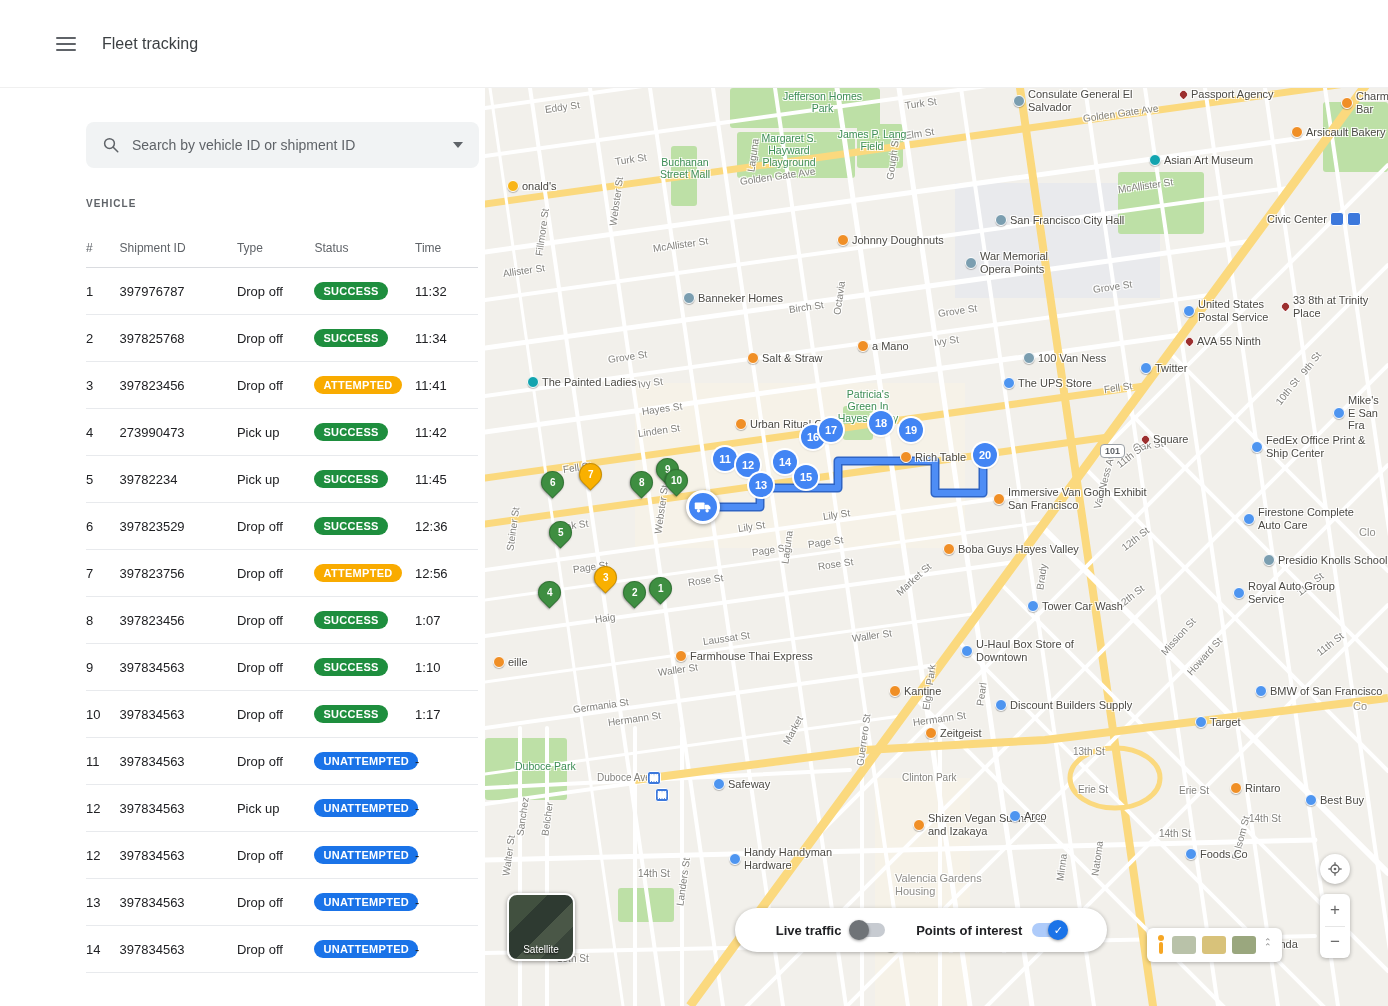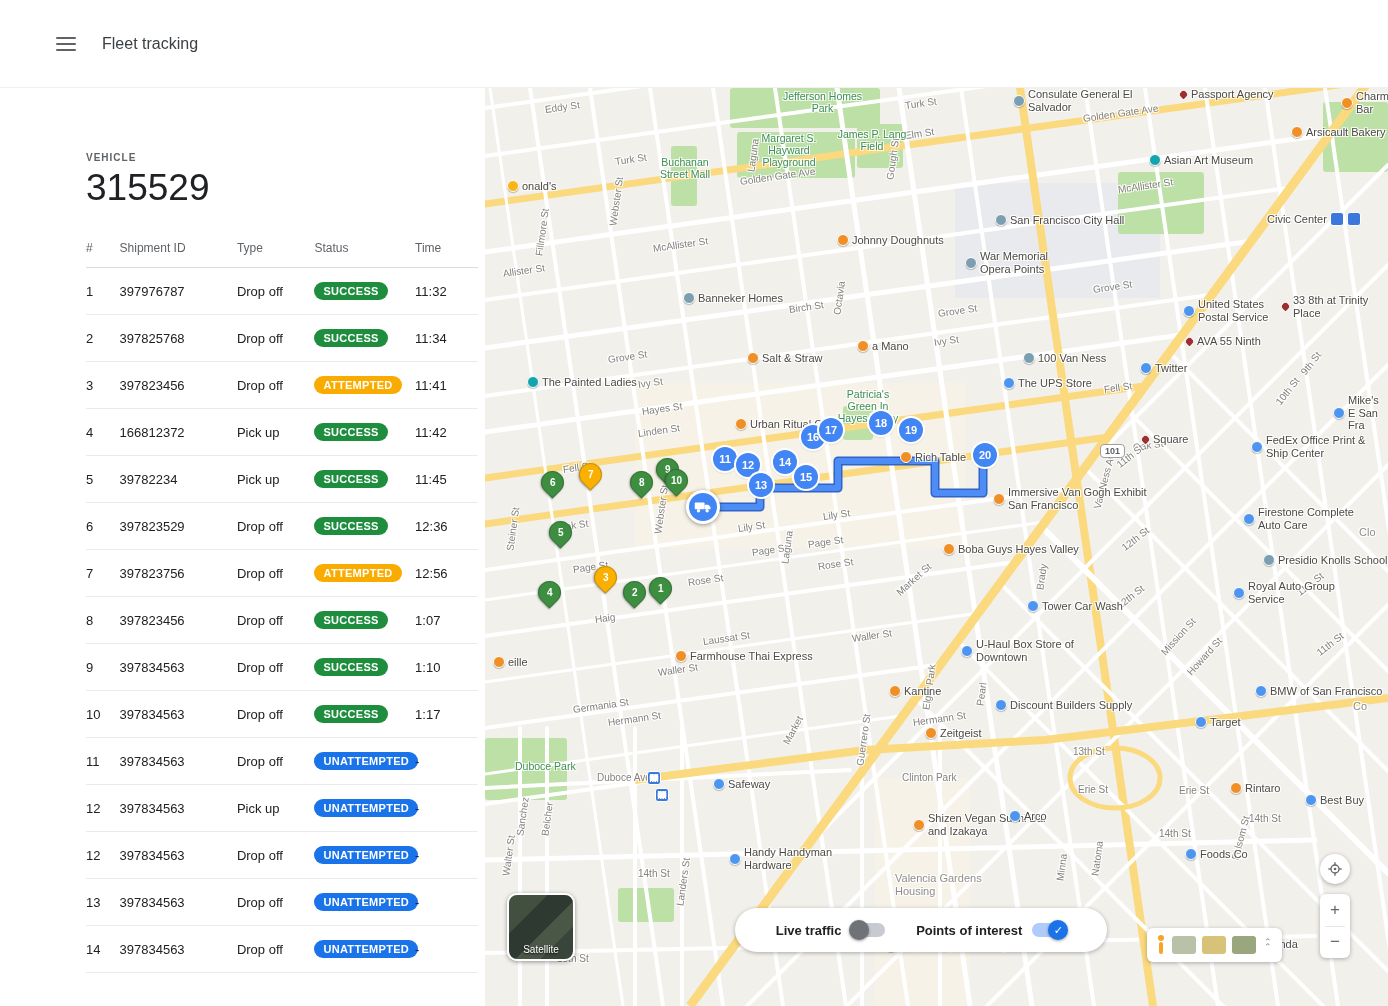--- a/index.html
+++ b/index.html
@@ -77,23 +77,30 @@
       <span></span>
         <span></span>
         <span></span>
     </button>
     <h1 class="app-title">Fleet tracking</h1>
   </header>
 
   <div class="content">
 
     <aside>
+      <div class="search">
+        <svg width="18" height="18" viewBox="0 0 24 24">
+          <circle cx="10" cy="10" r="6.5" fill="none" stroke="#5f6368" stroke-width="2"></circle>
+          <line x1="15" y1="15" x2="21" y2="21" stroke="#5f6368" stroke-width="2" stroke-linecap="round"></line>
+        </svg>
+        <span class="ph">Search by vehicle ID or shipment ID</span>
+        <span class="chev"></span>
+      </div>
 
       <div class="veh-label">VEHICLE</div>
-      <div class="veh-id">315529</div>
 
       <table>
         <colgroup>
             <col class="c0">
             <col class="c1">
             <col class="c2">
             <col class="c3">
             <col class="c4">
           </colgroup>
         <thead>
@@ -122,21 +129,21 @@
             </tr>
             <tr>
               <td>3</td>
               <td>397823456</td>
               <td>Drop off</td>
               <td><span class="badge" style="background: rgb(249, 171, 0);">ATTEMPTED</span></td>
               <td>11:41</td>
             </tr>
             <tr>
               <td>4</td>
-              <td>166812372</td>
+              <td>273990473</td>
               <td>Pick up</td>
               <td><span class="badge" style="background: rgb(30, 142, 62);">SUCCESS</span></td>
               <td>11:42</td>
             </tr>
             <tr>
               <td>5</td>
               <td>39782234</td>
               <td>Pick up</td>
               <td><span class="badge" style="background: rgb(30, 142, 62);">SUCCESS</span></td>
               <td>11:45</td>

